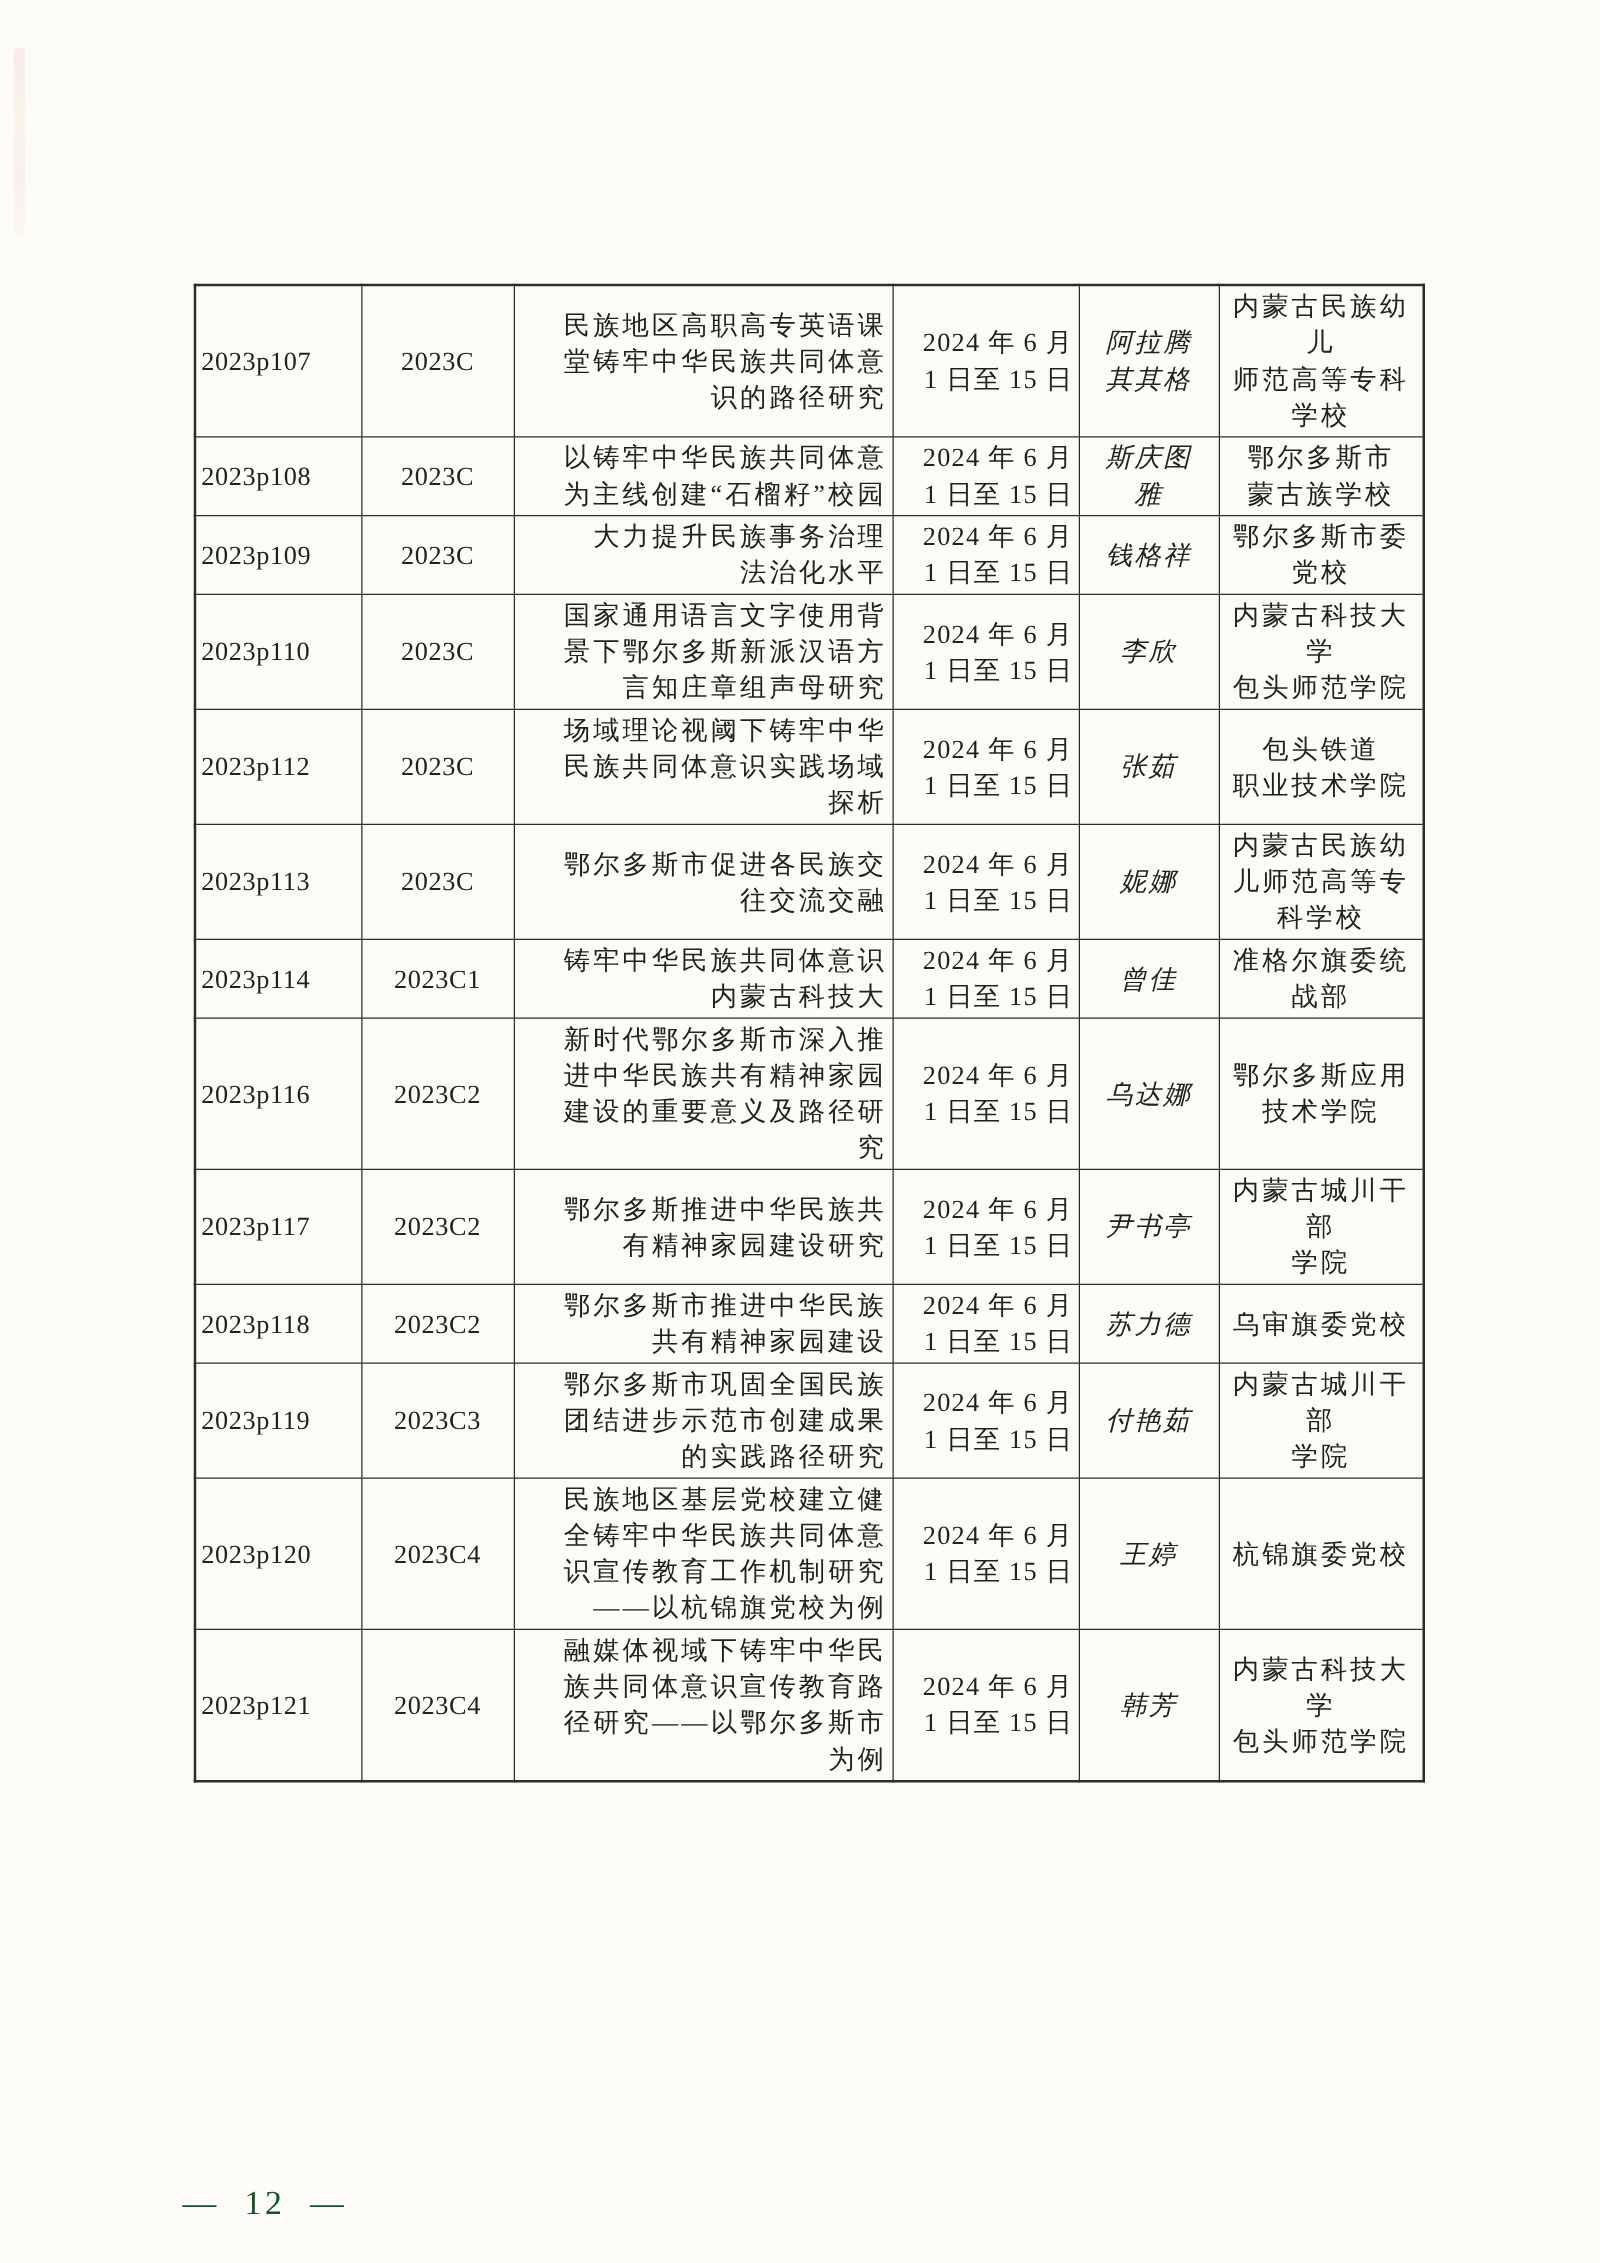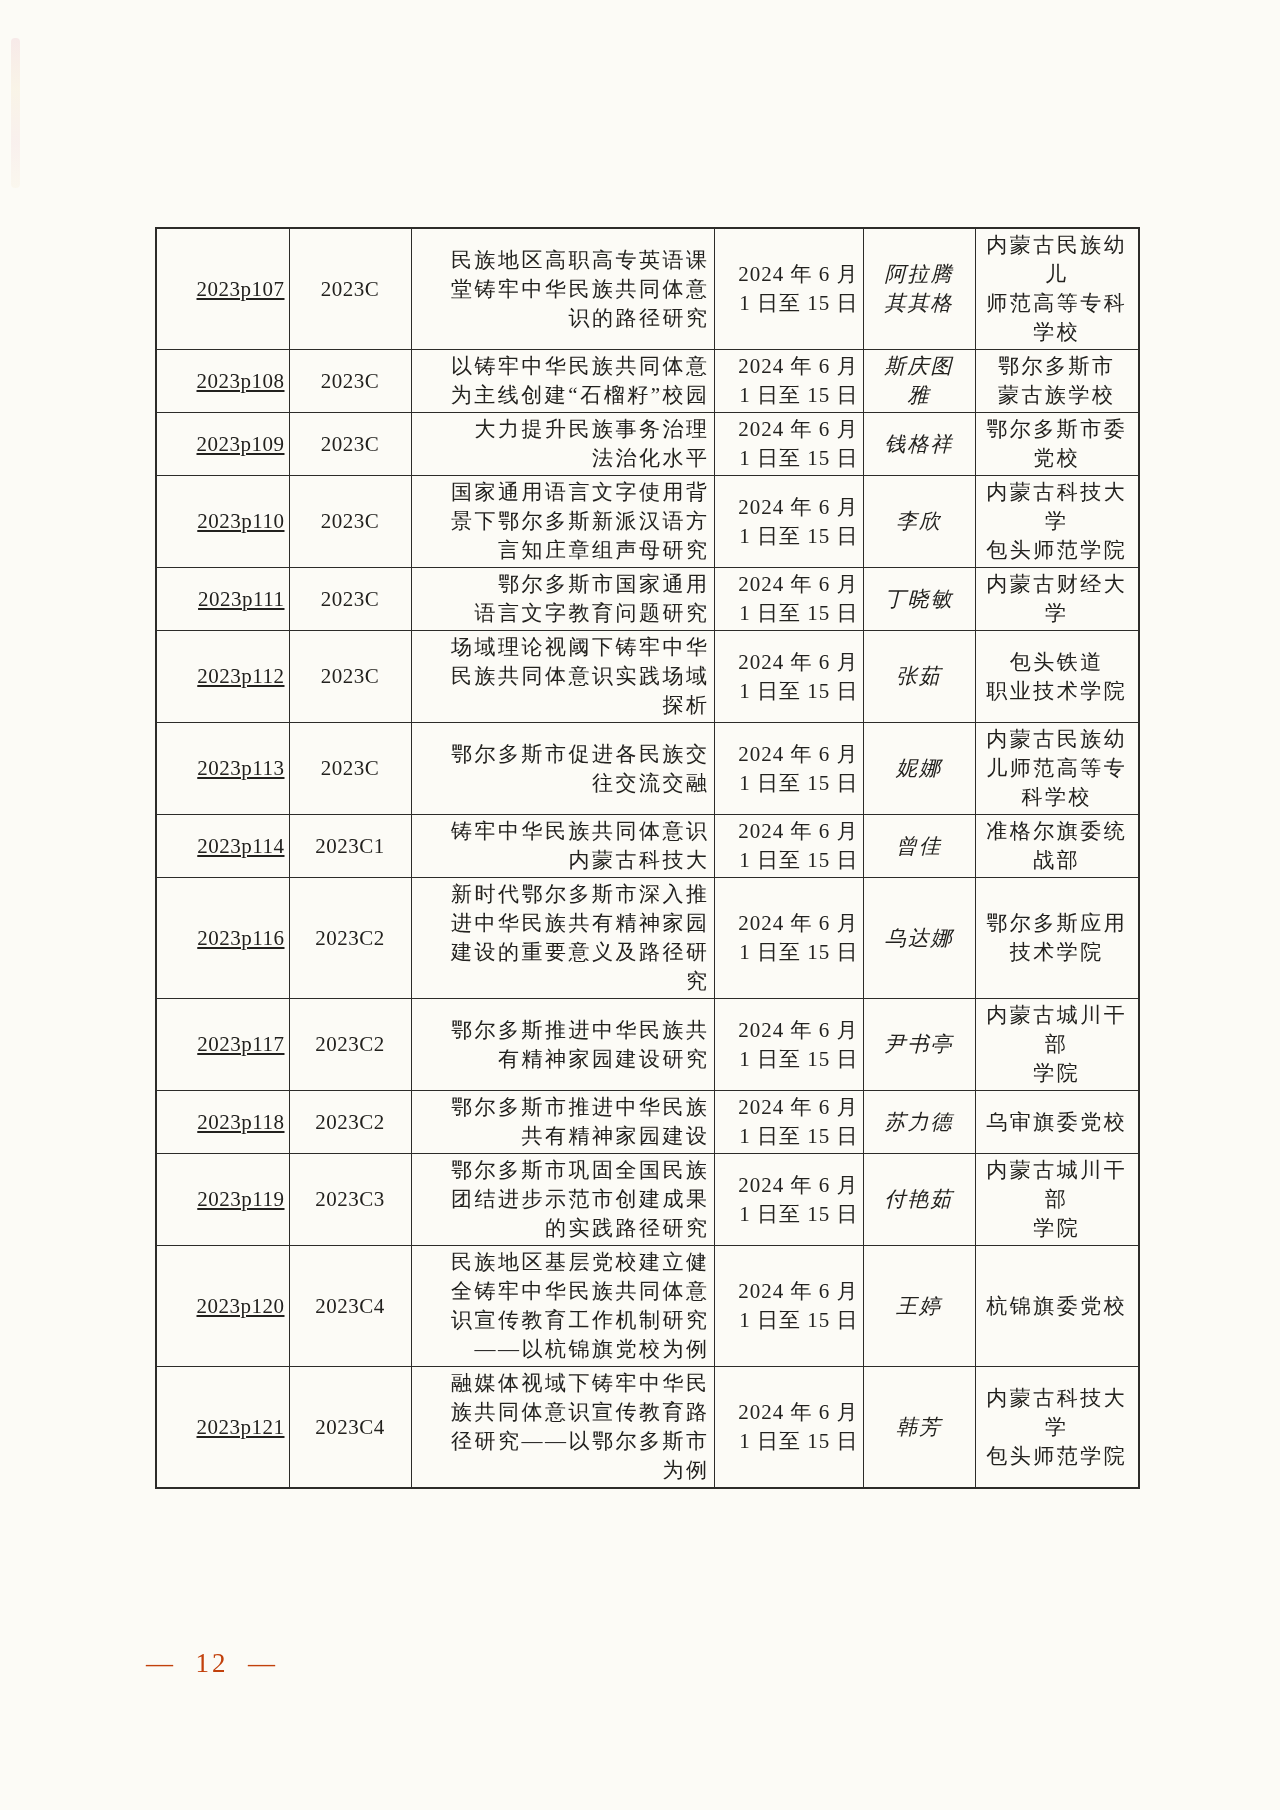--- a/index.html
+++ b/index.html
@@ -39,32 +39,32 @@
   }
   table.doc-table td {
     border: 1.6px solid #2d2c29;
     font-size: 21px;
     line-height: 29px;
     padding: 2px 4px;
     vertical-align: middle;
     white-space: pre-line;
     color: #22211e;
   }
-  td.c-id    { text-align: right; font-size: 22px; letter-spacing: 0.5px; text-decoration: underline; }
+  td.c-id    { text-align: left; font-size: 22px; letter-spacing: 0.5px; }
   td.c-cat   { text-align: center; font-size: 22px; letter-spacing: 0.5px; margin-top: 35px; }
   td.c-title { text-align: right; padding-left: 13px; padding-right: 6px; letter-spacing: 2.5px; }
   td.c-date  { text-align: right; letter-spacing: 1px; }
   td.c-name  { text-align: center; letter-spacing: 2px; font-style: italic; }
   td.c-inst  { text-align: center; letter-spacing: 2.5px; }
   .page-number {
     position: absolute;
     left: 146px;
-    top: 1648px;
+    top: 1747px;
     font-size: 27px;
-    color: #c2410c;
+    color: #14532d;
     letter-spacing: 3px;
     white-space: pre;
   }
 </style>
 </head>
 <body>
 
 <div class="scan-artifact"></div>
 
 <table class="doc-table">
@@ -125,31 +125,20 @@
 景下鄂尔多斯新派汉语方
 言知庄章组声母研究</td>
     <td class="c-date">2024 年 6 月
 1 日至 15 日</td>
     <td class="c-name">李欣</td>
     <td class="c-inst">内蒙古科技大
 学
 包头师范学院</td>
   </tr>
 
-  <tr>
-    <td class="c-id">2023p111</td>
-    <td class="c-cat">2023C</td>
-    <td class="c-title">鄂尔多斯市国家通用
-语言文字教育问题研究</td>
-    <td class="c-date">2024 年 6 月
-1 日至 15 日</td>
-    <td class="c-name">丁晓敏</td>
-    <td class="c-inst">内蒙古财经大
-学</td>
-  </tr>
 
   <tr>
     <td class="c-id">2023p112</td>
     <td class="c-cat">2023C</td>
     <td class="c-title">场域理论视阈下铸牢中华
 民族共同体意识实践场域
 探析</td>
     <td class="c-date">2024 年 6 月
 1 日至 15 日</td>
     <td class="c-name">张茹</td>

